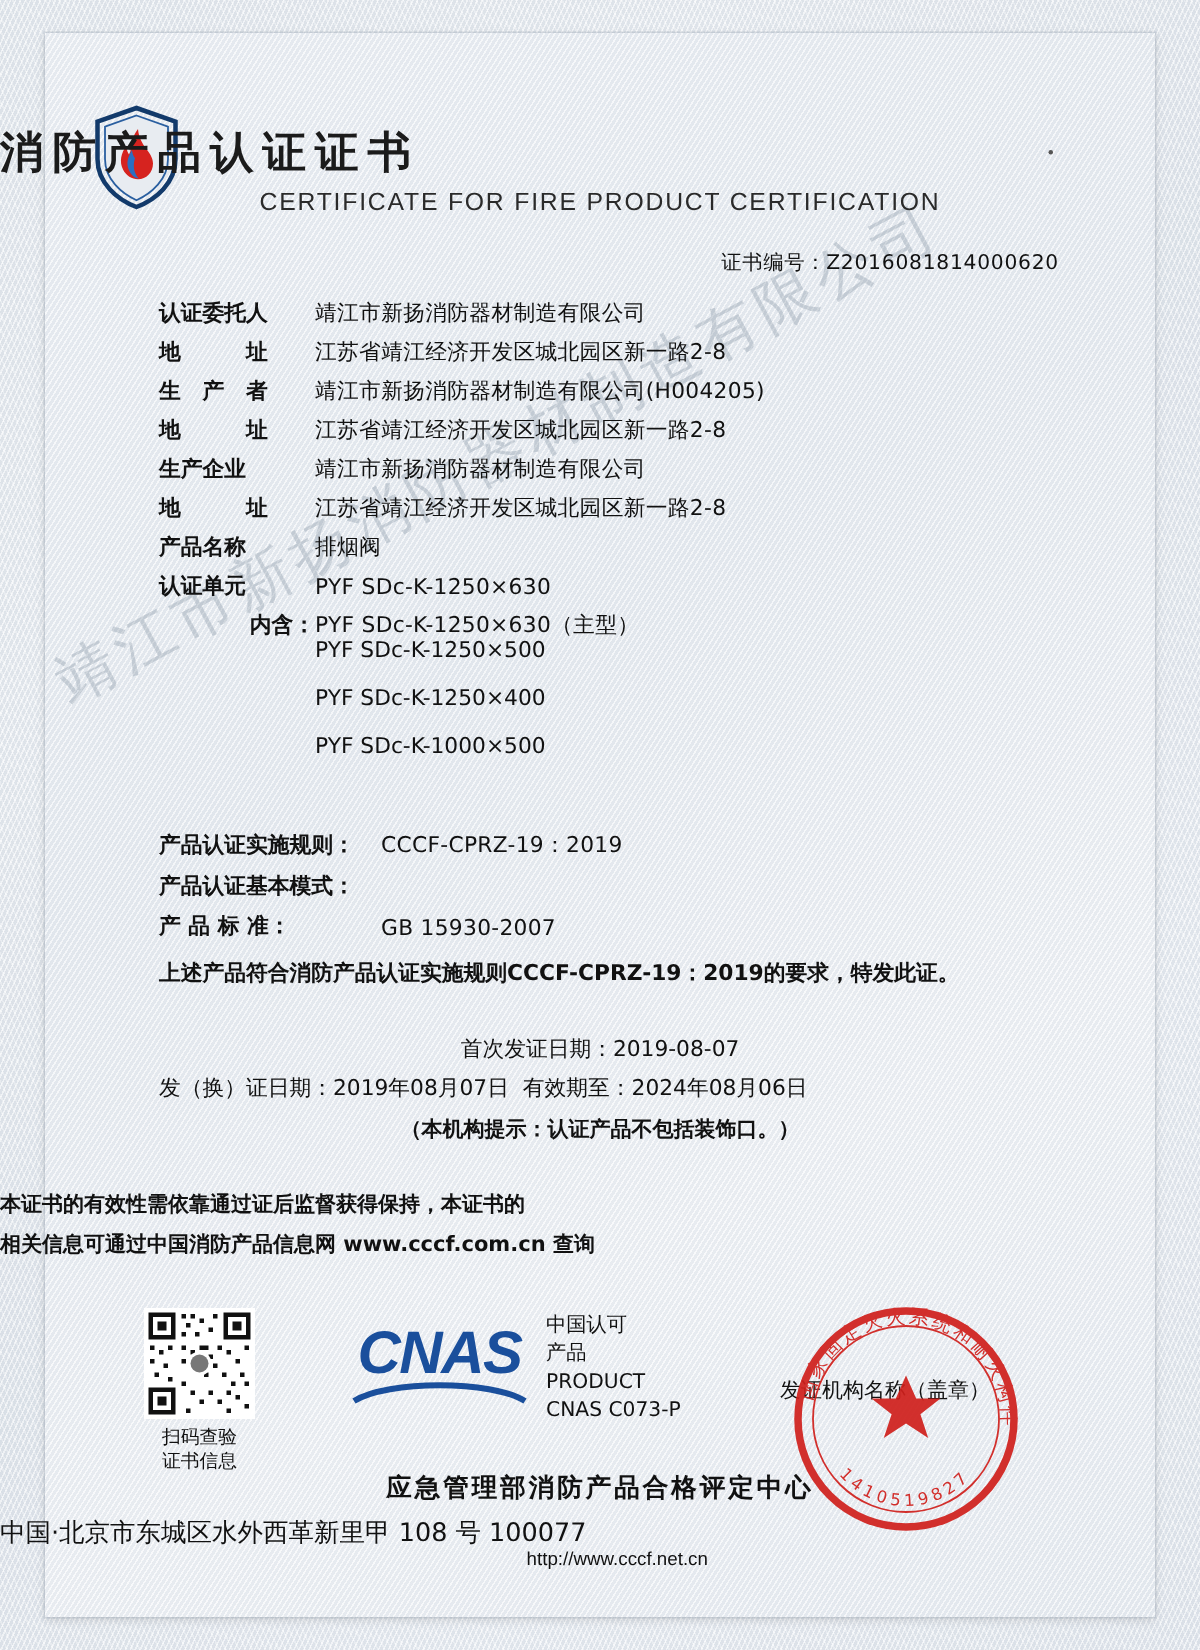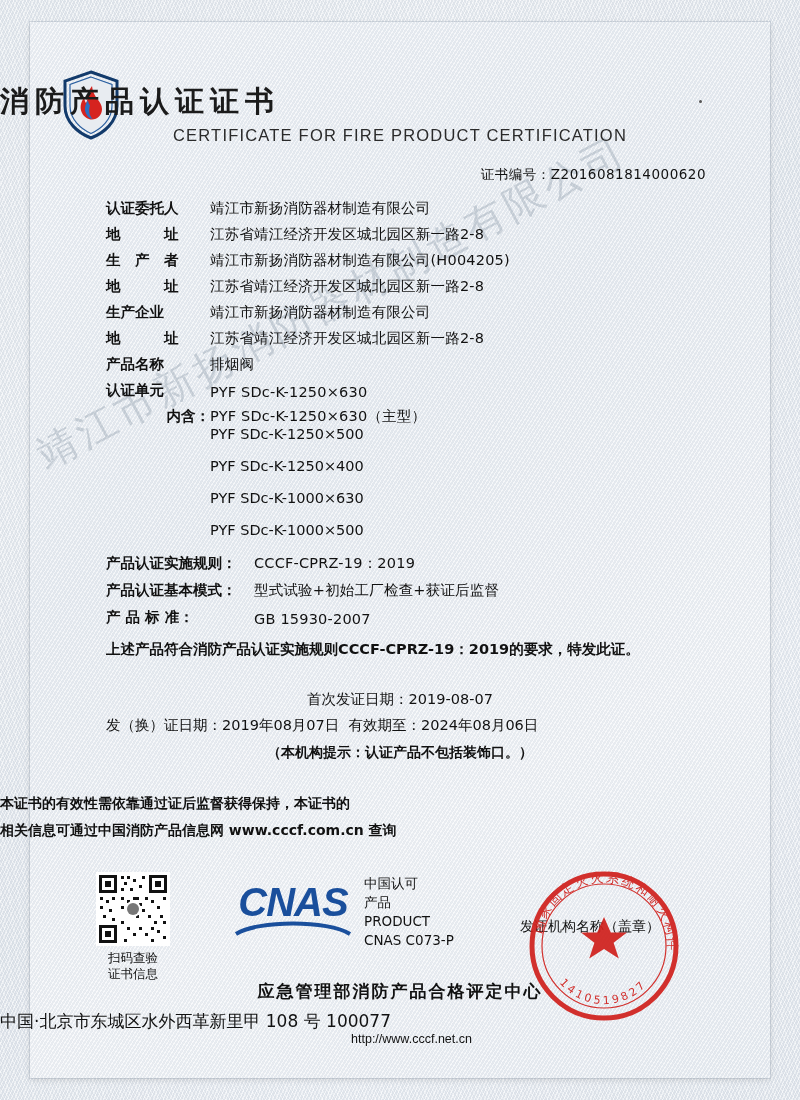--- a/index.html
+++ b/index.html
@@ -386,32 +386,30 @@
         <div class="lbl">认证单元</div>
         <div class="val">PYF  SDc-K-1250×630</div>
       </div>
 
       <div class="row">
         <div class="lbl indent">内含：</div>
         <div class="val">PYF  SDc-K-1250×630（主型）</div>
       </div>
       <div class="sub">PYF  SDc-K-1250×500</div>
       <div class="sub">PYF  SDc-K-1250×400</div>
-      <div class="sub">PYF  SDc-K-1000×630</div>
       <div class="sub">PYF  SDc-K-1000×500</div>
     </div>
 
     <div class="rules">
       <div class="row">
         <div class="lbl">产品认证实施规则：</div>
         <div class="val">CCCF-CPRZ-19：2019</div>
       </div>
       <div class="row">
         <div class="lbl">产品认证基本模式：</div>
-        <div class="val">型式试验+初始工厂检查+获证后监督</div>
       </div>
       <div class="row">
         <div class="lbl">产 品 标 准：</div>
         <div class="val">GB 15930-2007</div>
       </div>
     </div>
 
     <div class="statement">上述产品符合消防产品认证实施规则CCCF-CPRZ-19：2019的要求，特发此证。</div>
 
     <div class="firstdate">

